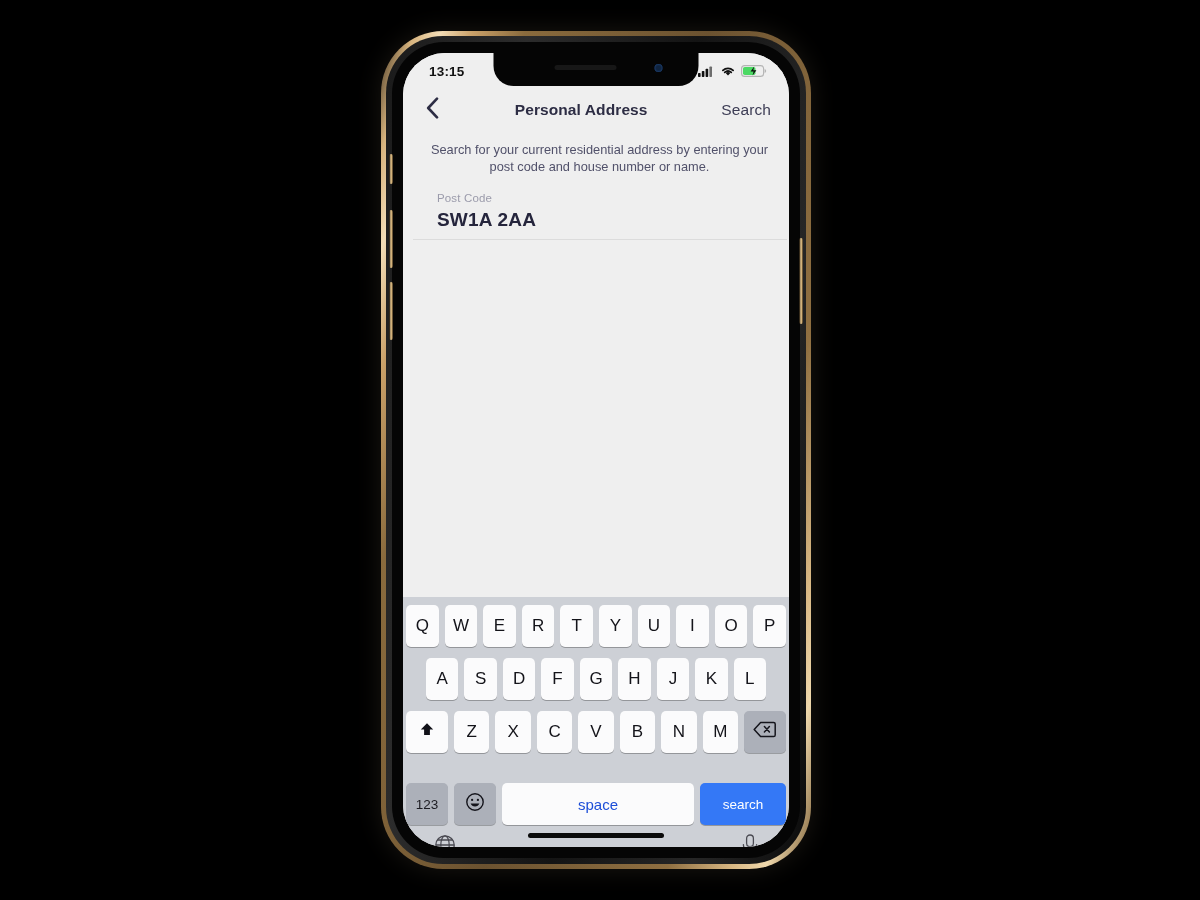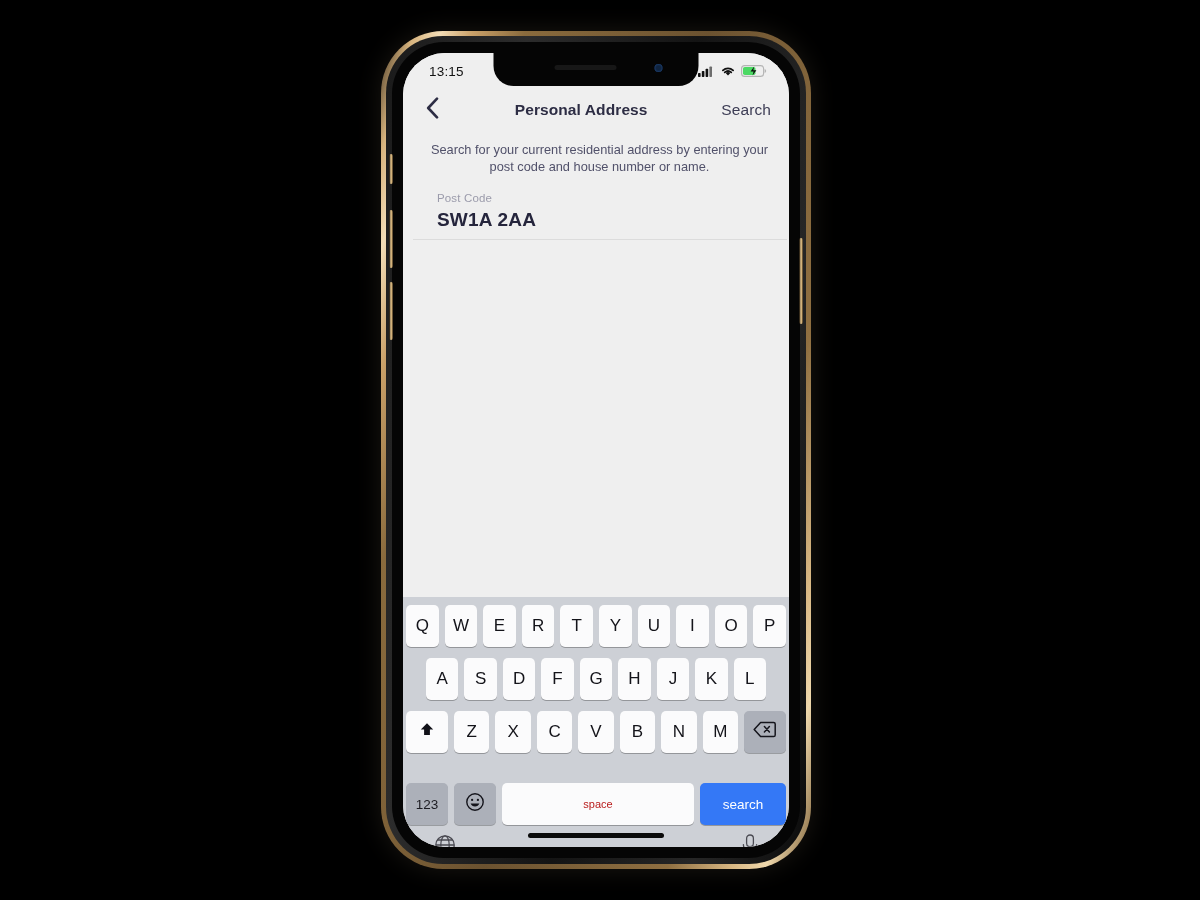--- a/index.html
+++ b/index.html
@@ -126,21 +126,21 @@
     z-index: 30;
     display: flex;
     align-items: center;
     justify-content: space-between;
     padding: 0 22px 0 26px;
     box-sizing: border-box;
     background: #efefef;
   }
   .status-time {
     font-size: 13.5px;
-    font-weight: 400;
+    font-weight: 700;
     color: #121212;
     letter-spacing: 0.2px;
     padding-top: 3px;
   }
   .status-right {
     display: flex;
     align-items: center;
     gap: 5px;
     padding-top: 3px;
   }
@@ -297,22 +297,22 @@
     flex: 0 0 42px;
     font-size: 13.5px;
     color: #1c1c22;
   }
   .key.emoji {
     flex: 0 0 42px;
     font-size: 17px;
   }
   .key.space {
     flex: 1 1 auto;
-    font-size: 11px;
-    color: #b91c1c;
+    font-size: 15px;
+    color: #1d4ed8;
   }
   .key.go {
     flex: 0 0 86px;
     background: #3478f6;
     color: #ffffff;
     font-size: 13.5px;
   }
 
   .kb-bottom {
     height: 56px;

